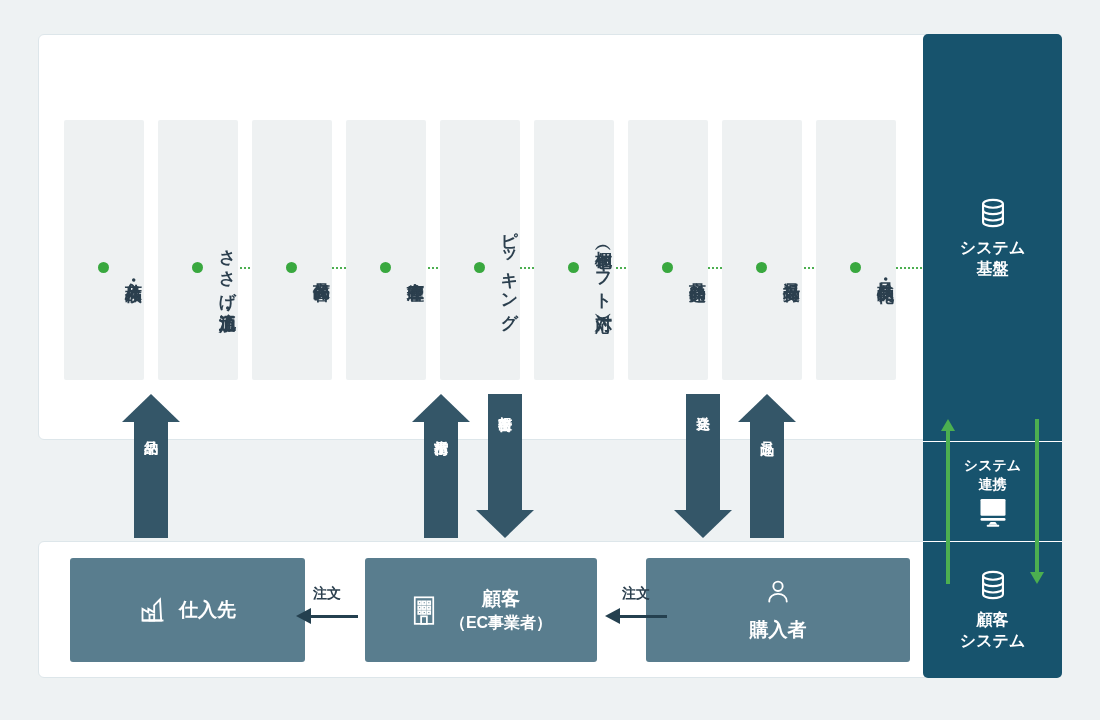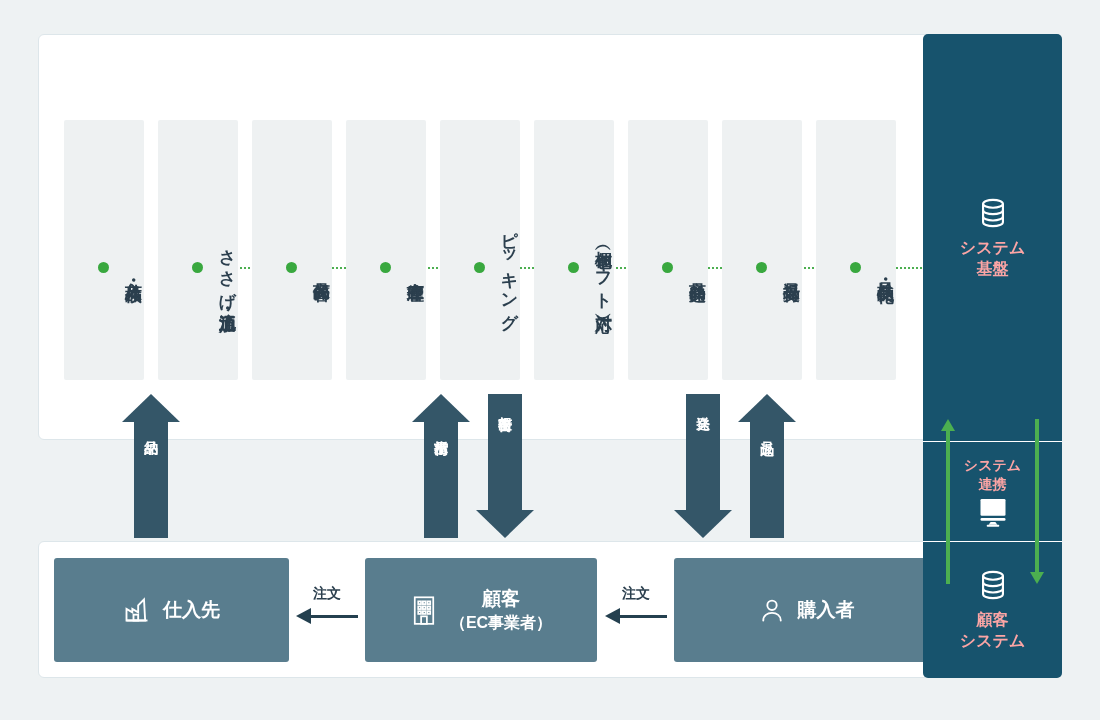--- a/index.html
+++ b/index.html
@@ -110,21 +110,21 @@
   
   .side {
     position: absolute; left: 923px; top: 34px;
     width: 139px; height: 644px;
     background: #17536d; border-radius: 5px;
     overflow: hidden;
   }
   .side-sec {
     position: absolute; left: 0; width: 139px;
     display: flex; flex-direction: column; align-items: center; justify-content: center;
-    color: #fca5a5; text-align: center;
+    color: #ffffff; text-align: center;
   }
   .side-div { position: absolute; left: 0; width: 139px; height: 1px; background: #ffffff; }
   .side-title { font-size: 16px; font-weight: bold; line-height: 1.3; margin-top: 8px; }
   .side-title.small { font-size: 14px; margin-top: 0; }
 
   
   .garrow { position: absolute; width: 14px; }
   .garrow .gshaft { position: absolute; left: 5px; width: 4px; background: #4caf50; }
   .garrow .ghead {
     position: absolute; left: 0; width: 0; height: 0;
@@ -212,21 +212,21 @@
   </div>
 
   <div class="arrow up" style="left:738px; top:394px; width:58px; height:144px;">
     <div class="head"></div>
     <div class="shaft"></div>
     <div class="atext">返品</div>
   </div>
 
   <div class="panel-bottom"></div>
 
-  <div class="actor" style="left:54px; width:235px;">
+  <div class="actor" style="left:70px; width:235px;">
     <span>
       <svg class="ico" width="28" height="28" viewBox="0 0 24 24" fill="none" stroke="#ffffff" stroke-width="1.6">
         <path d="M3 21V11l5 3V11l5 3V8l5-5 1 18z"></path>
         <path d="M3 21h18"></path>
         <rect x="9" y="16" width="4" height="5"></rect>
       </svg>
     </span>
     <span class="atxt">仕入先</span>
   </div>
 
@@ -245,21 +245,21 @@
           <rect x="15" y="14" width="2.4" height="2.4"></rect>
         <rect x="9.5" y="18.5" width="5" height="6.5"></rect>
       </svg>
     </span>
     <span class="atxt">
       <span>顧客</span>
       <span class="sub">（EC事業者）</span>
     </span>
   </div>
 
-  <div class="actor" style="left:674px; width:264px;">
+  <div class="actor" style="left:646px; width:264px;flex-direction:column;">
     <span>
       <svg class="ico" width="28" height="28" viewBox="0 0 24 24" fill="none" stroke="#ffffff" stroke-width="1.6" stroke-linecap="round">
         <circle cx="12" cy="8" r="4"></circle>
         <path d="M4.5 21c0-4.2 3.4-6.5 7.5-6.5s7.5 2.3 7.5 6.5"></path>
       </svg>
     </span>
     <span class="atxt">購入者</span>
   </div>
 
   <div class="harrow" style="left:296px; top:585px; width:62px;">

